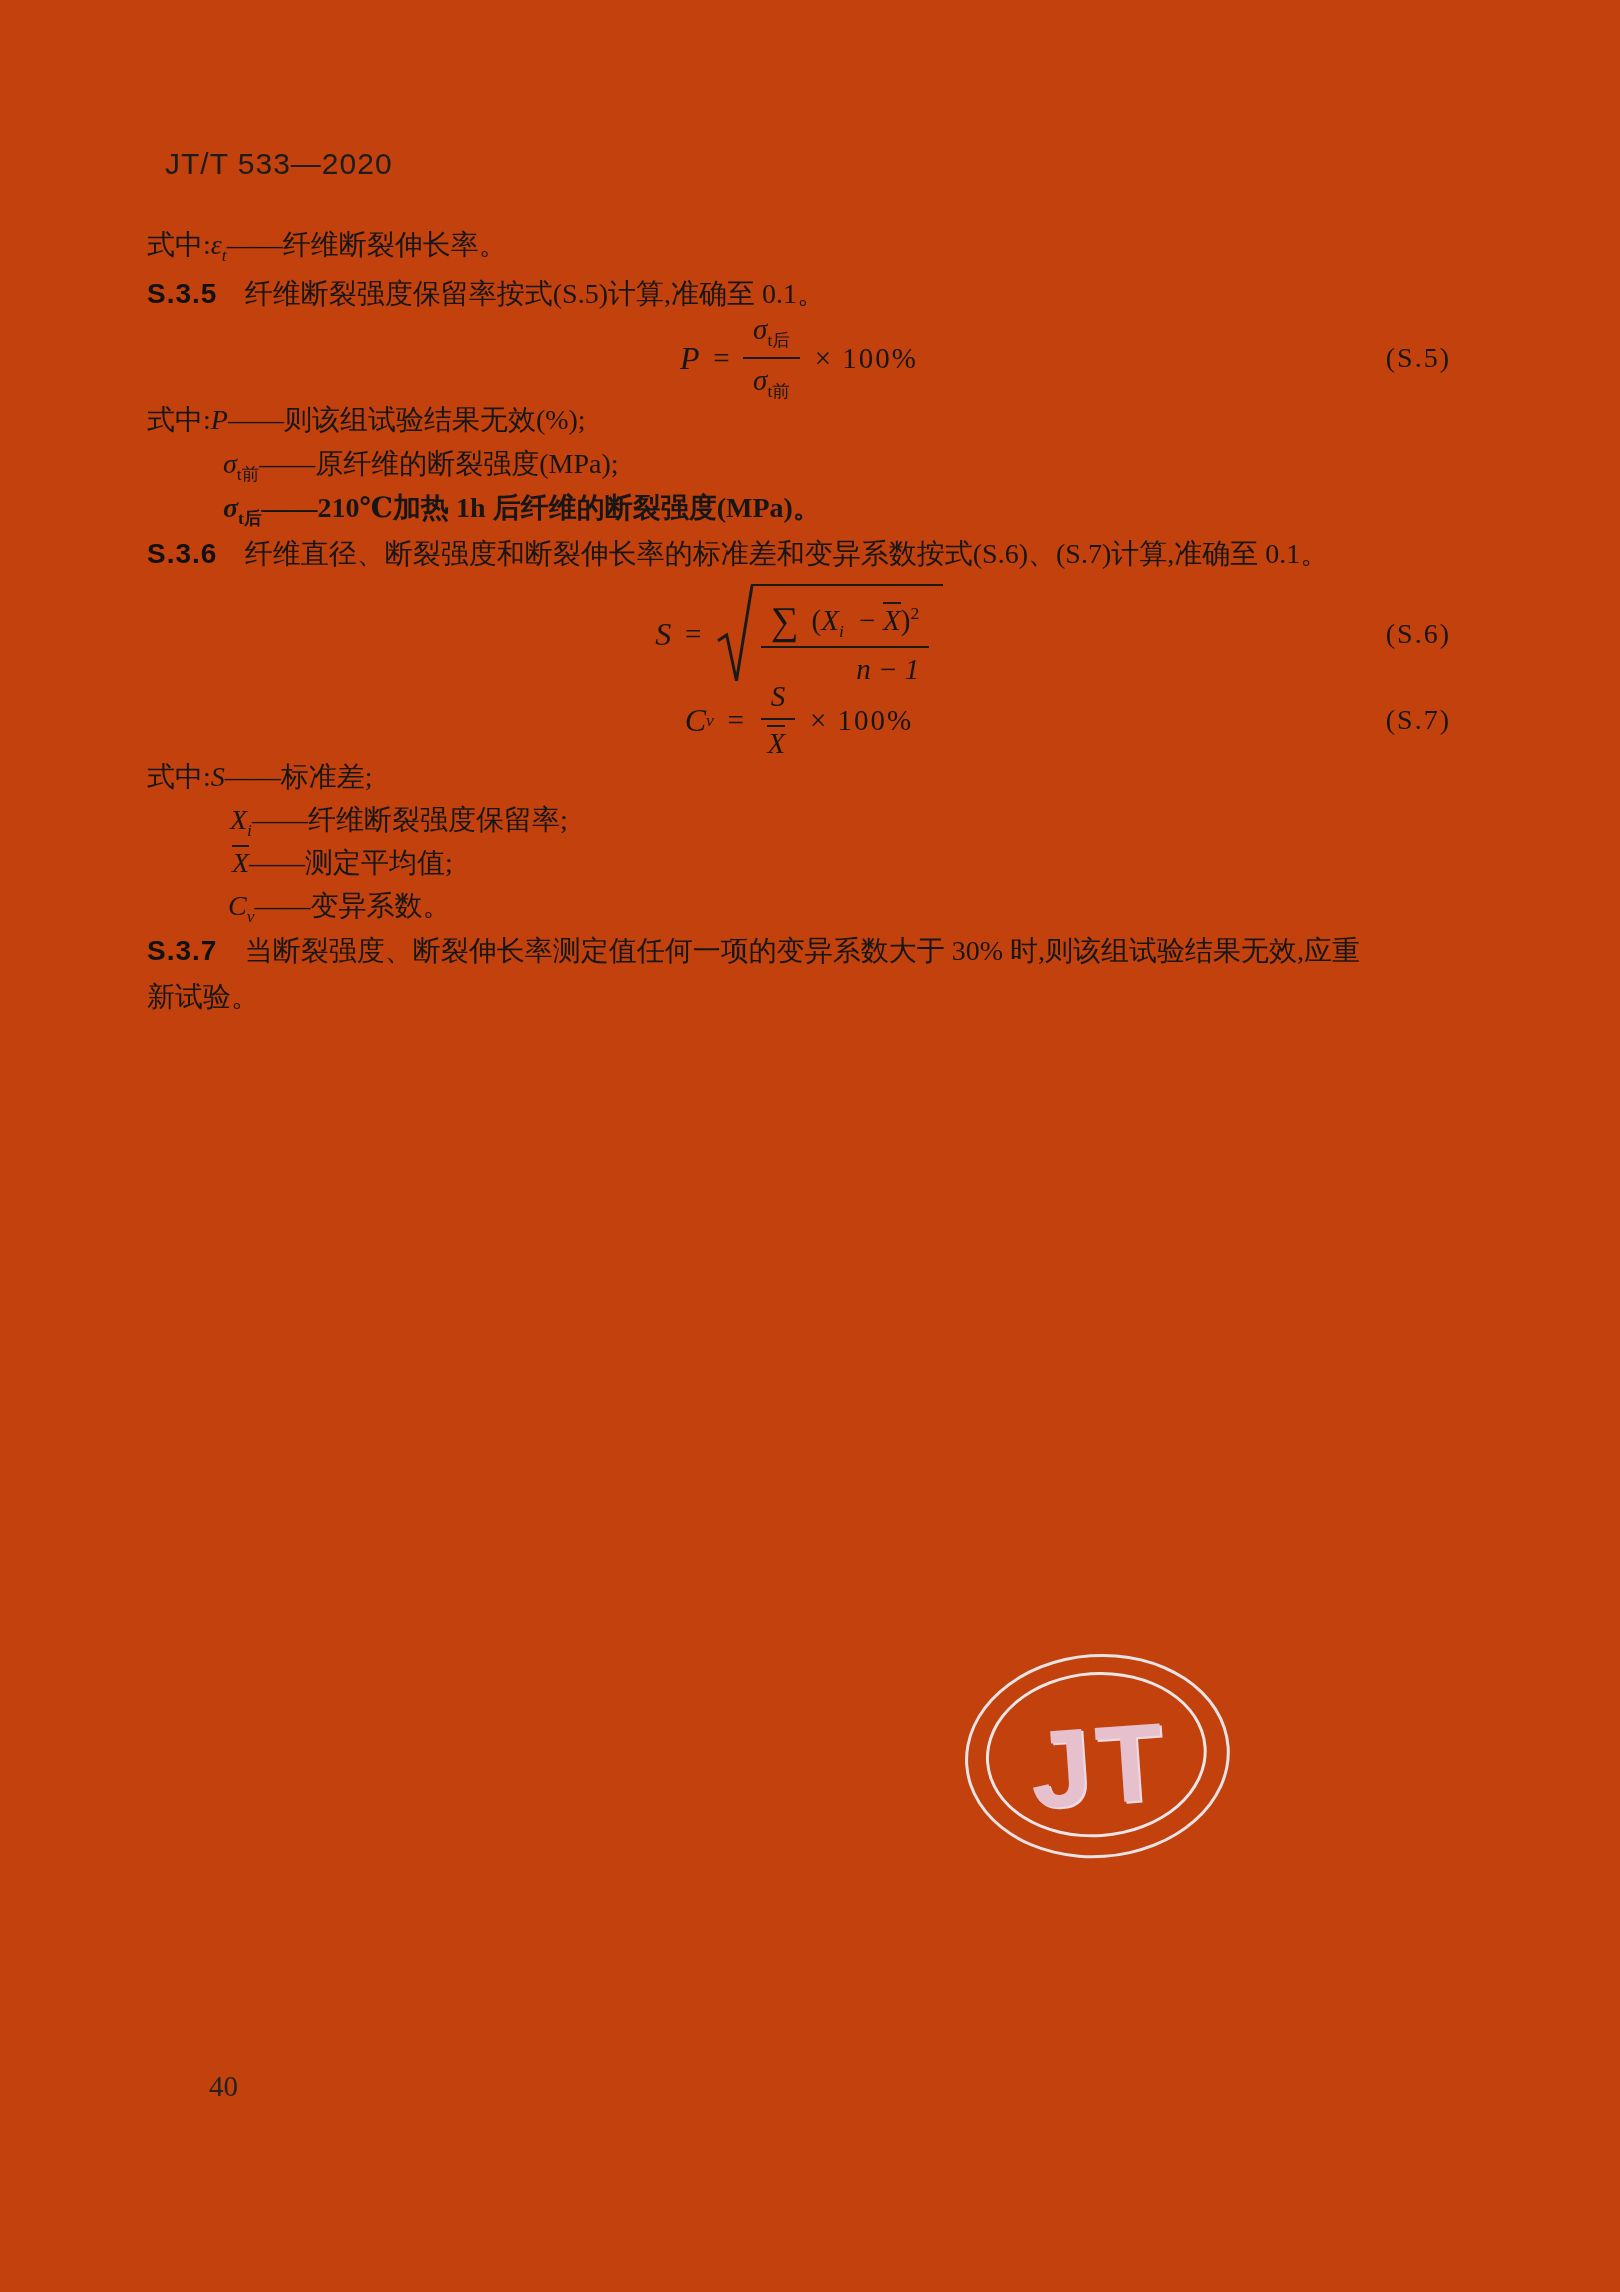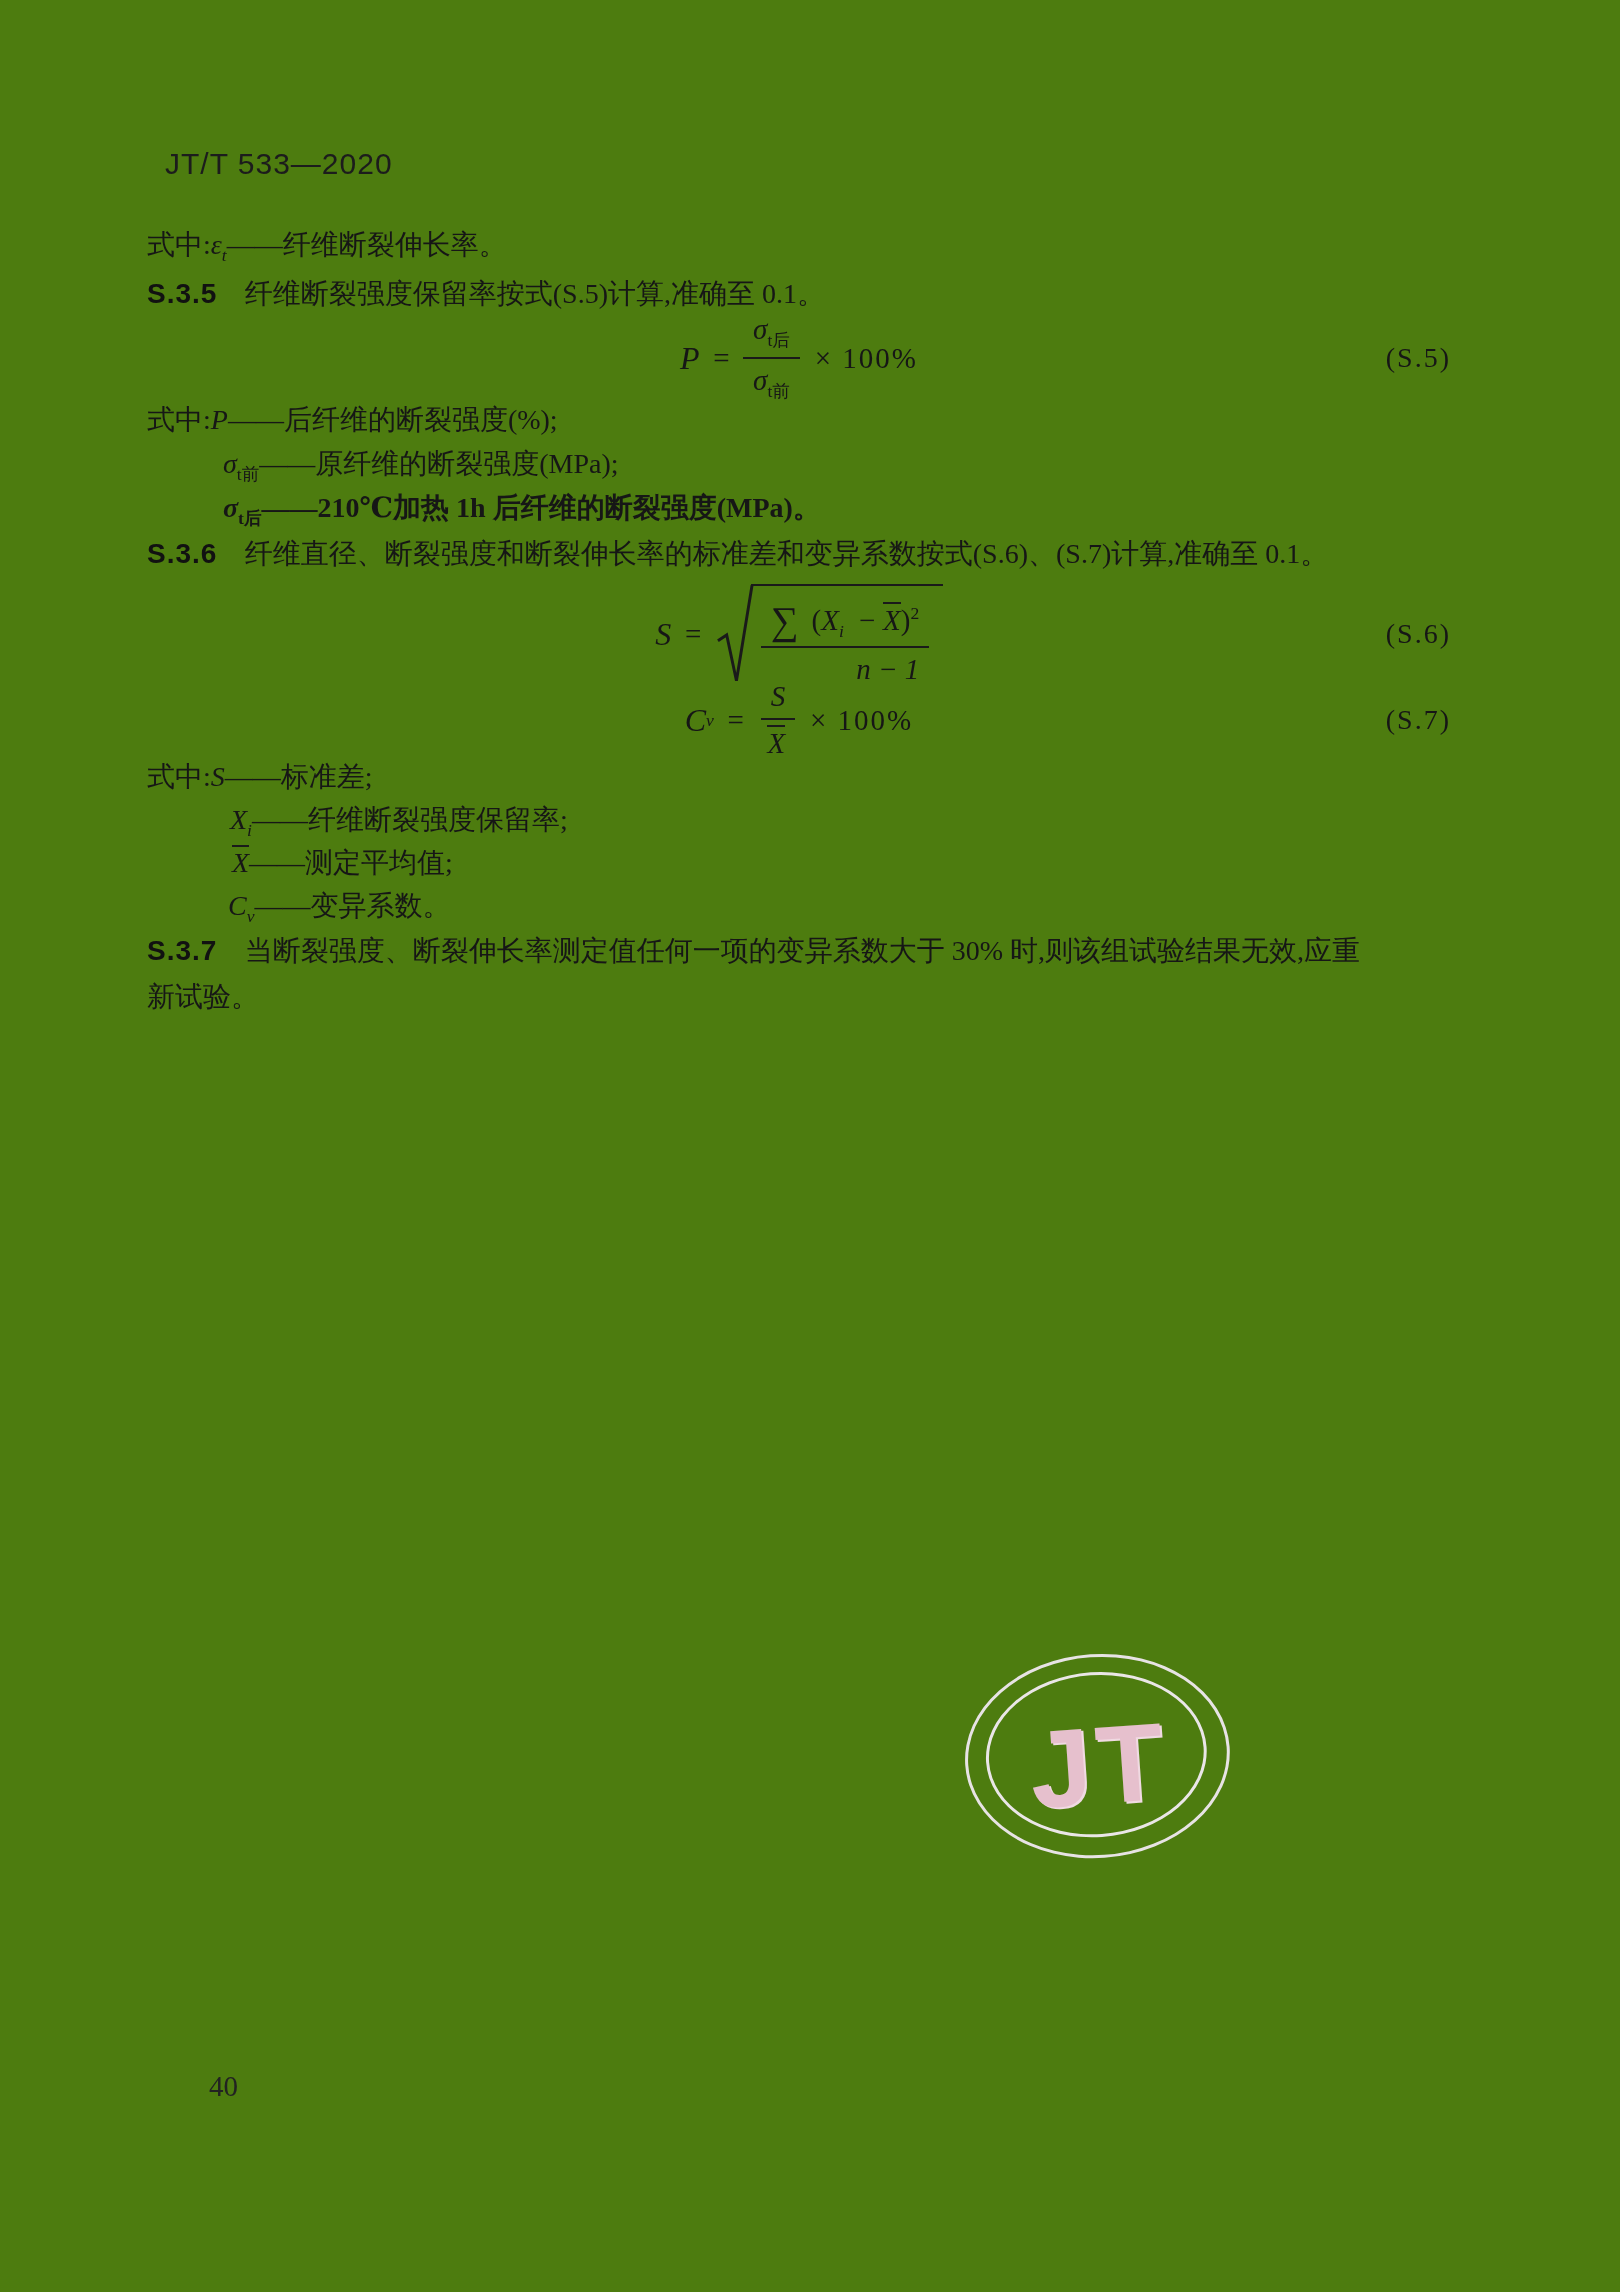--- a/index.html
+++ b/index.html
@@ -1,20 +1,20 @@
 <!DOCTYPE html>
 <html><head>
 <meta charset="utf-8">
 <style>
   html,body{margin:0;padding:0;background:#888;}
   .page{
     position:relative;
     width:1620px;height:2293px;
     margin:0 auto;
-    background:#4d7c0f;
+    background:#c2410c;
     font-family:"Liberation Serif","DejaVu Serif",serif;
     color:#1a1a1a;
     overflow:hidden;
   }
   .abs{position:absolute;}
   .doc-header{
     left:165px;top:147px;
     font-family:"Liberation Sans","DejaVu Sans",sans-serif;
     font-size:30px;font-weight:500;letter-spacing:1px;color:#1c1c1c;
   }
@@ -82,21 +82,21 @@
     <span class="rel">=</span>
     <span class="frac">
       <span class="num"><span class="var">σ</span><sub class="sm">t后</sub></span>
       <span class="den"><span class="var">σ</span><sub class="sm">t前</sub></span>
     </span>
     <span class="mult">× 100%</span>
     <span class="eqlabel">(S.5)</span>
   </div>
 
   <div class="abs bodyline" style="left:147px;top:400px;">
-    <span>式中:</span><span class="var">P</span><span>——</span><span>后纤维的断裂强度(%);</span>
+    <span>式中:</span><span class="var">P</span><span>——</span><span>则该组试验结果无效(%);</span>
   </div>
 
   <div class="abs bodyline" style="left:223px;top:444px;">
     <span class="var">σ</span><sub class="sm">t前</sub><span>——</span><span>原纤维的断裂强度(MPa);</span>
   </div>
 
   <div class="abs bodyline" style="left:223px;top:488px;font-weight:bold;">
     <span class="var">σ</span><sub class="sm">t后</sub><span>——</span><span>210℃加热 1h 后纤维的断裂强度(MPa)。</span>
   </div>
 

